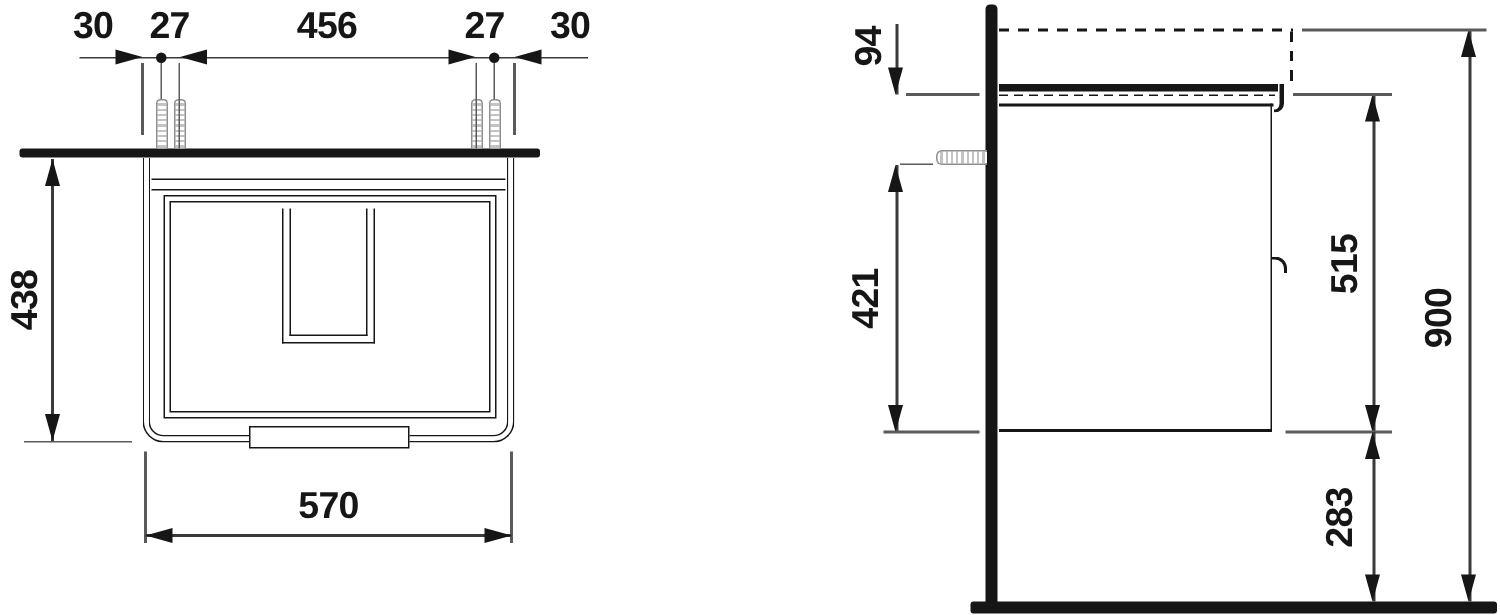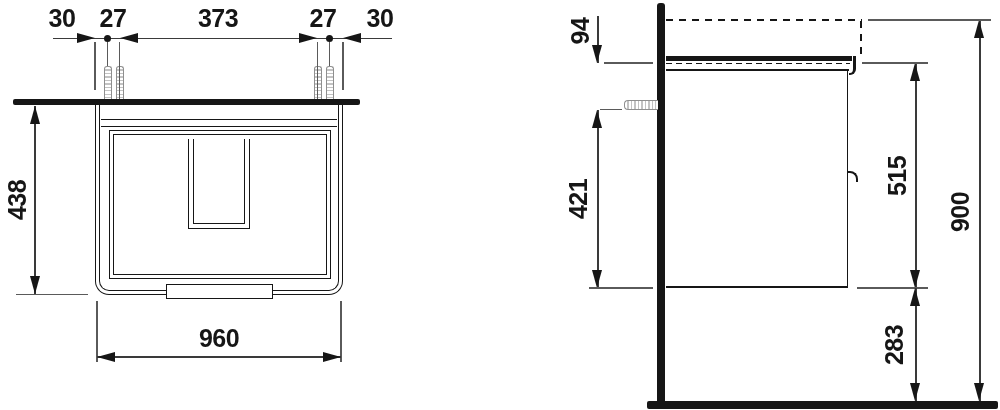--- a/index.html
+++ b/index.html
@@ -92,36 +92,36 @@
     <div class="dot" style="left:104px; top:34.5px;"></div>
     <div class="dot" style="left:326px; top:34.5px;"></div>
     <div class="wl" style="left:94.4px;  top:42px; width:1.2px; height:48px;"></div>
     <div class="wl" style="left:107px;   top:42px; width:1.2px; height:24px;"></div>
     <div class="wl" style="left:119px;   top:42px; width:1.2px; height:57px;"></div>
     <div class="wl" style="left:317px;   top:42px; width:1.2px; height:57px;"></div>
     <div class="wl" style="left:329px;   top:42px; width:1.2px; height:24px;"></div>
     <div class="wl" style="left:342.4px; top:42px; width:1.2px; height:48px;"></div>
     <div class="lbl" style="left:62px;  top:18px;">30</div>
     <div class="lbl" style="left:113px; top:18px;">27</div>
-    <div class="lbl" style="left:218px; top:18px;">373</div>
+    <div class="lbl" style="left:218px; top:18px;">456</div>
     <div class="lbl" style="left:323px; top:18px;">27</div>
     <div class="lbl" style="left:380px; top:18px;">30</div>
 
     <div class="dl" style="left:34.4px; top:106px; width:1.2px; height:188px;"></div>
     <div class="ar up" style="left:29.9px; top:106px;"></div>
     <div class="ar down" style="left:29.9px; top:276px;"></div>
     <div class="wl" style="left:16px; top:293.6px; width:72px; height:1.2px;"></div>
     <div class="lbl v" style="left:17px; top:200px;">438</div>
 
     <div class="wl" style="left:96.4px;  top:301px; width:1.2px; height:61px;"></div>
     <div class="wl" style="left:340.4px; top:301px; width:1.2px; height:61px;"></div>
     <div class="dl" style="left:97px; top:356.4px; width:244px; height:1.2px;"></div>
     <div class="ar left" style="left:97px;  top:352px;"></div>
     <div class="ar right" style="left:323px; top:352px;"></div>
-    <div class="lbl" style="left:219px; top:338px;">960</div>
+    <div class="lbl" style="left:219px; top:338px;">570</div>
   </div>
 
   <div>
 
     <div class="bar" style="left:657px; top:3px; width:8px; height:399px; border-radius:3px 3px 0 0;"></div>
     <div class="bar" style="left:647px; top:401px; width:351px; height:8px; border-radius:2px;"></div>
 
     <div class="dash-h" style="left:666px; top:19px; width:196px; height:2px;"></div>
     <div class="dash-v" style="left:860px; top:21px; width:2px; height:37px;"></div>
 

